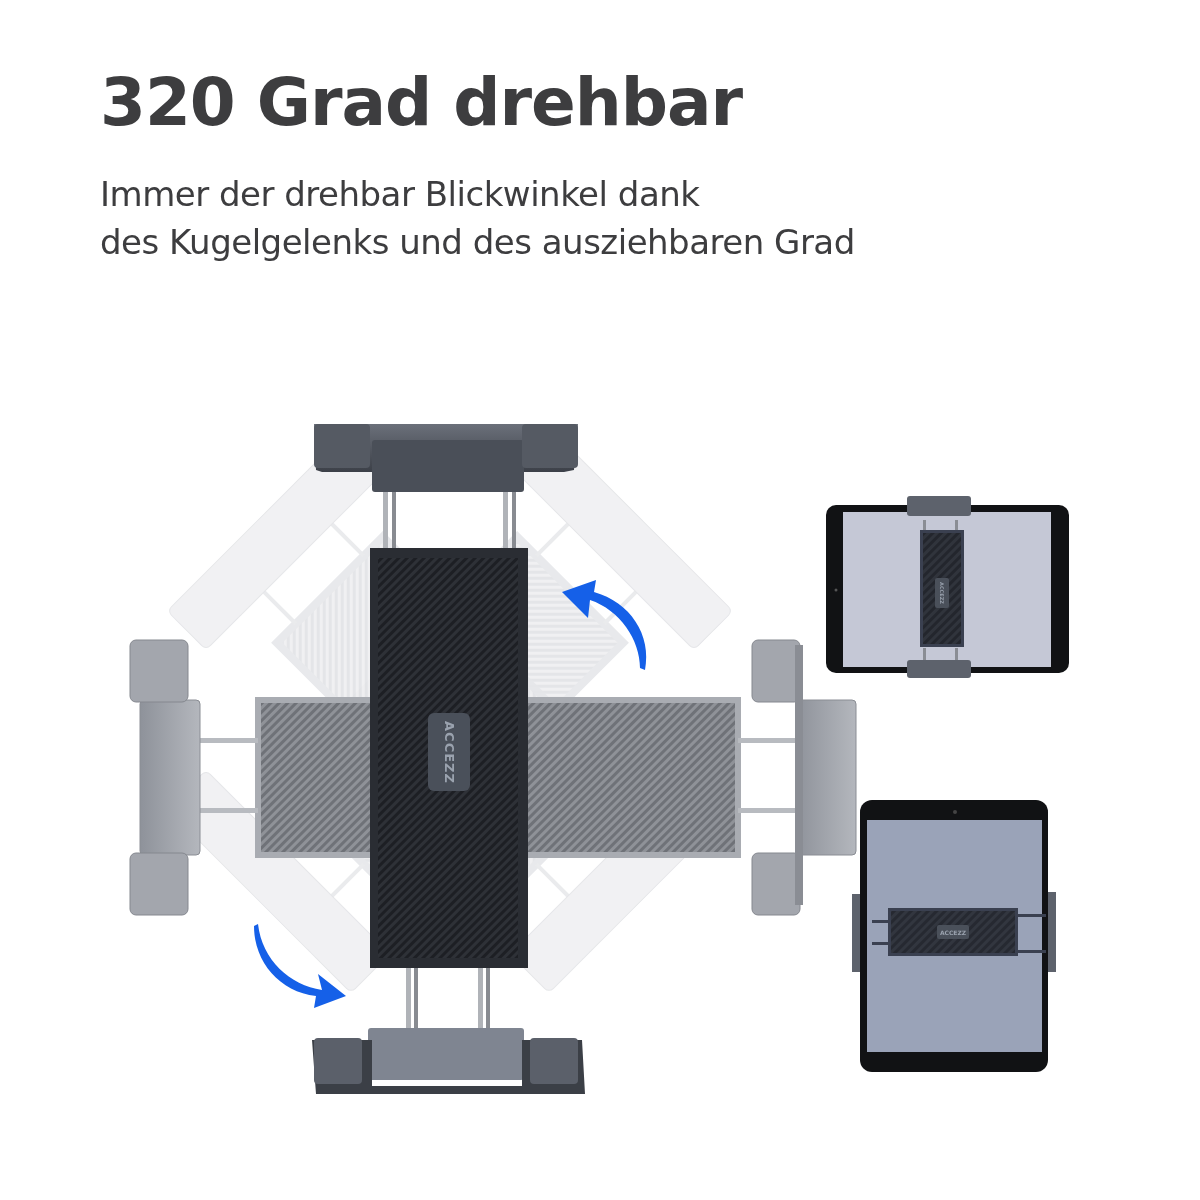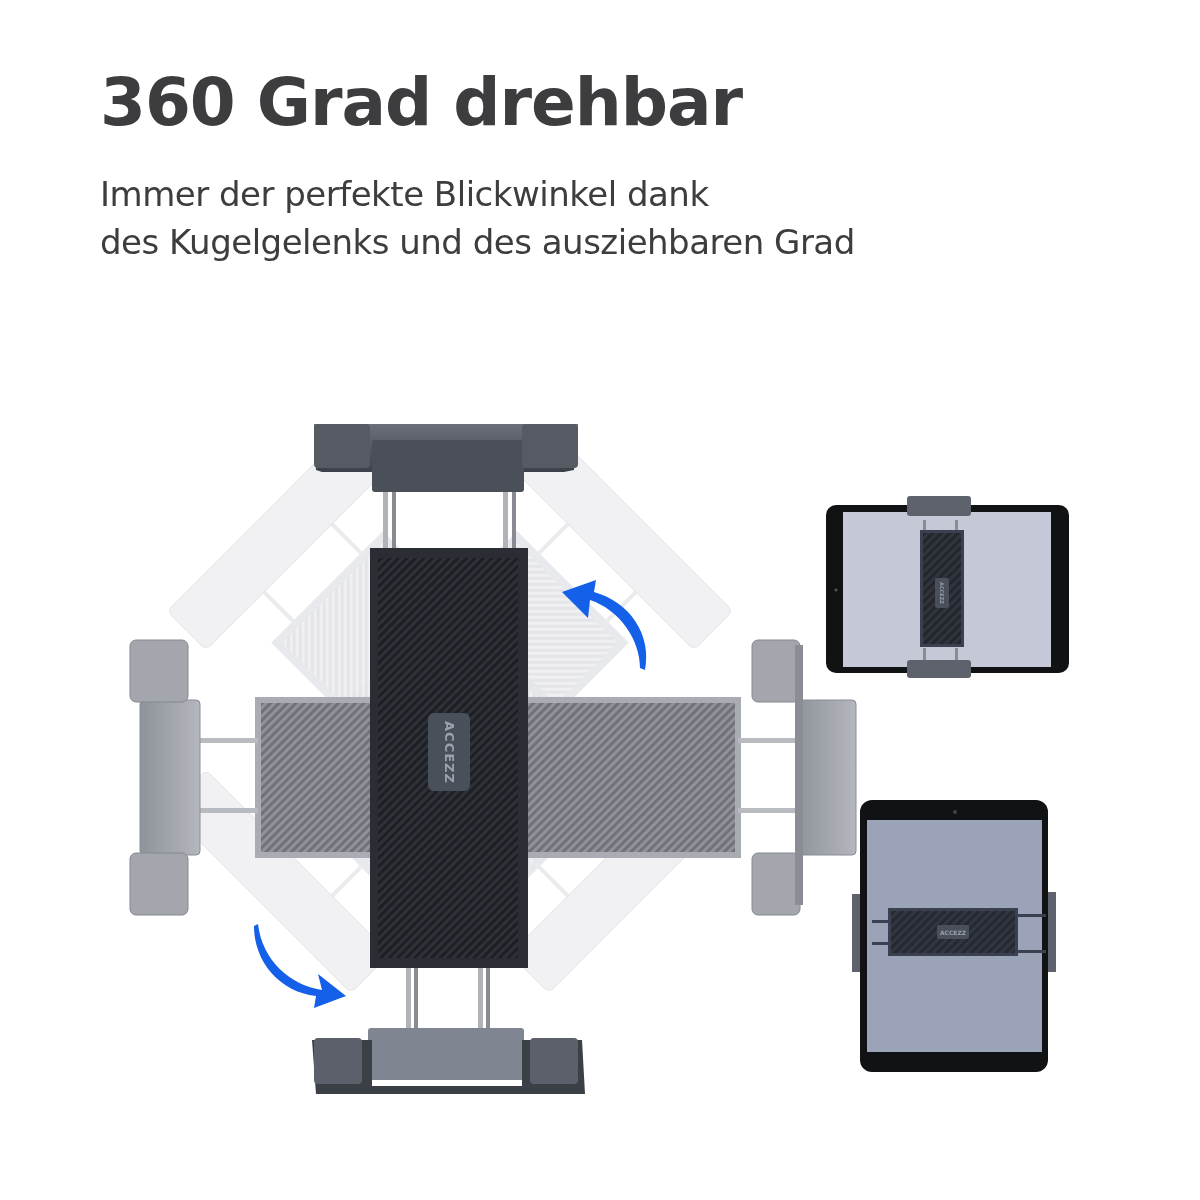--- a/index.html
+++ b/index.html
@@ -7,23 +7,23 @@
   .title{position:absolute;left:100px;top:70px;font-size:66px;font-weight:bold;color:#3d3d3f;letter-spacing:-1px;margin:0;line-height:1;}
   .subtitle{position:absolute;left:100px;top:170px;font-size:34px;color:#3d3d3f;line-height:48px;margin:0;font-weight:normal;letter-spacing:-0.5px;}
   .subtitle span{display:block;}
   .stage{position:absolute;left:0;top:0;width:1200px;height:1200px;}
   .logo-badge{position:absolute;background:#4a505a;border-radius:6px;display:flex;align-items:center;justify-content:center;}
   .logo-text{color:#9aa2ae;font-weight:bold;font-size:13px;letter-spacing:1px;transform:rotate(90deg);white-space:nowrap;}
 </style>
 </head>
 <body>
 
-<h1 class="title">360 Grad drehbar</h1>
+<h1 class="title">320 Grad drehbar</h1>
 <p class="subtitle">
-  <span>Immer der perfekte Blickwinkel dank</span>
+  <span>Immer der drehbar Blickwinkel dank</span>
   <span>des Kugelgelenks und des ausziehbaren Grad</span>
 </p>
 
 <div class="stage">
   <svg width="1200" height="1200" viewBox="0 0 1200 1200" style="position:absolute;left:0;top:0;">
     <defs>
       <pattern id="cfDark" width="6" height="6" patternUnits="userSpaceOnUse" patternTransform="rotate(45)">
         <rect width="6" height="6" fill="#1d1f24"></rect>
           <rect width="3" height="6" fill="#2e3137"></rect>
       </pattern>

